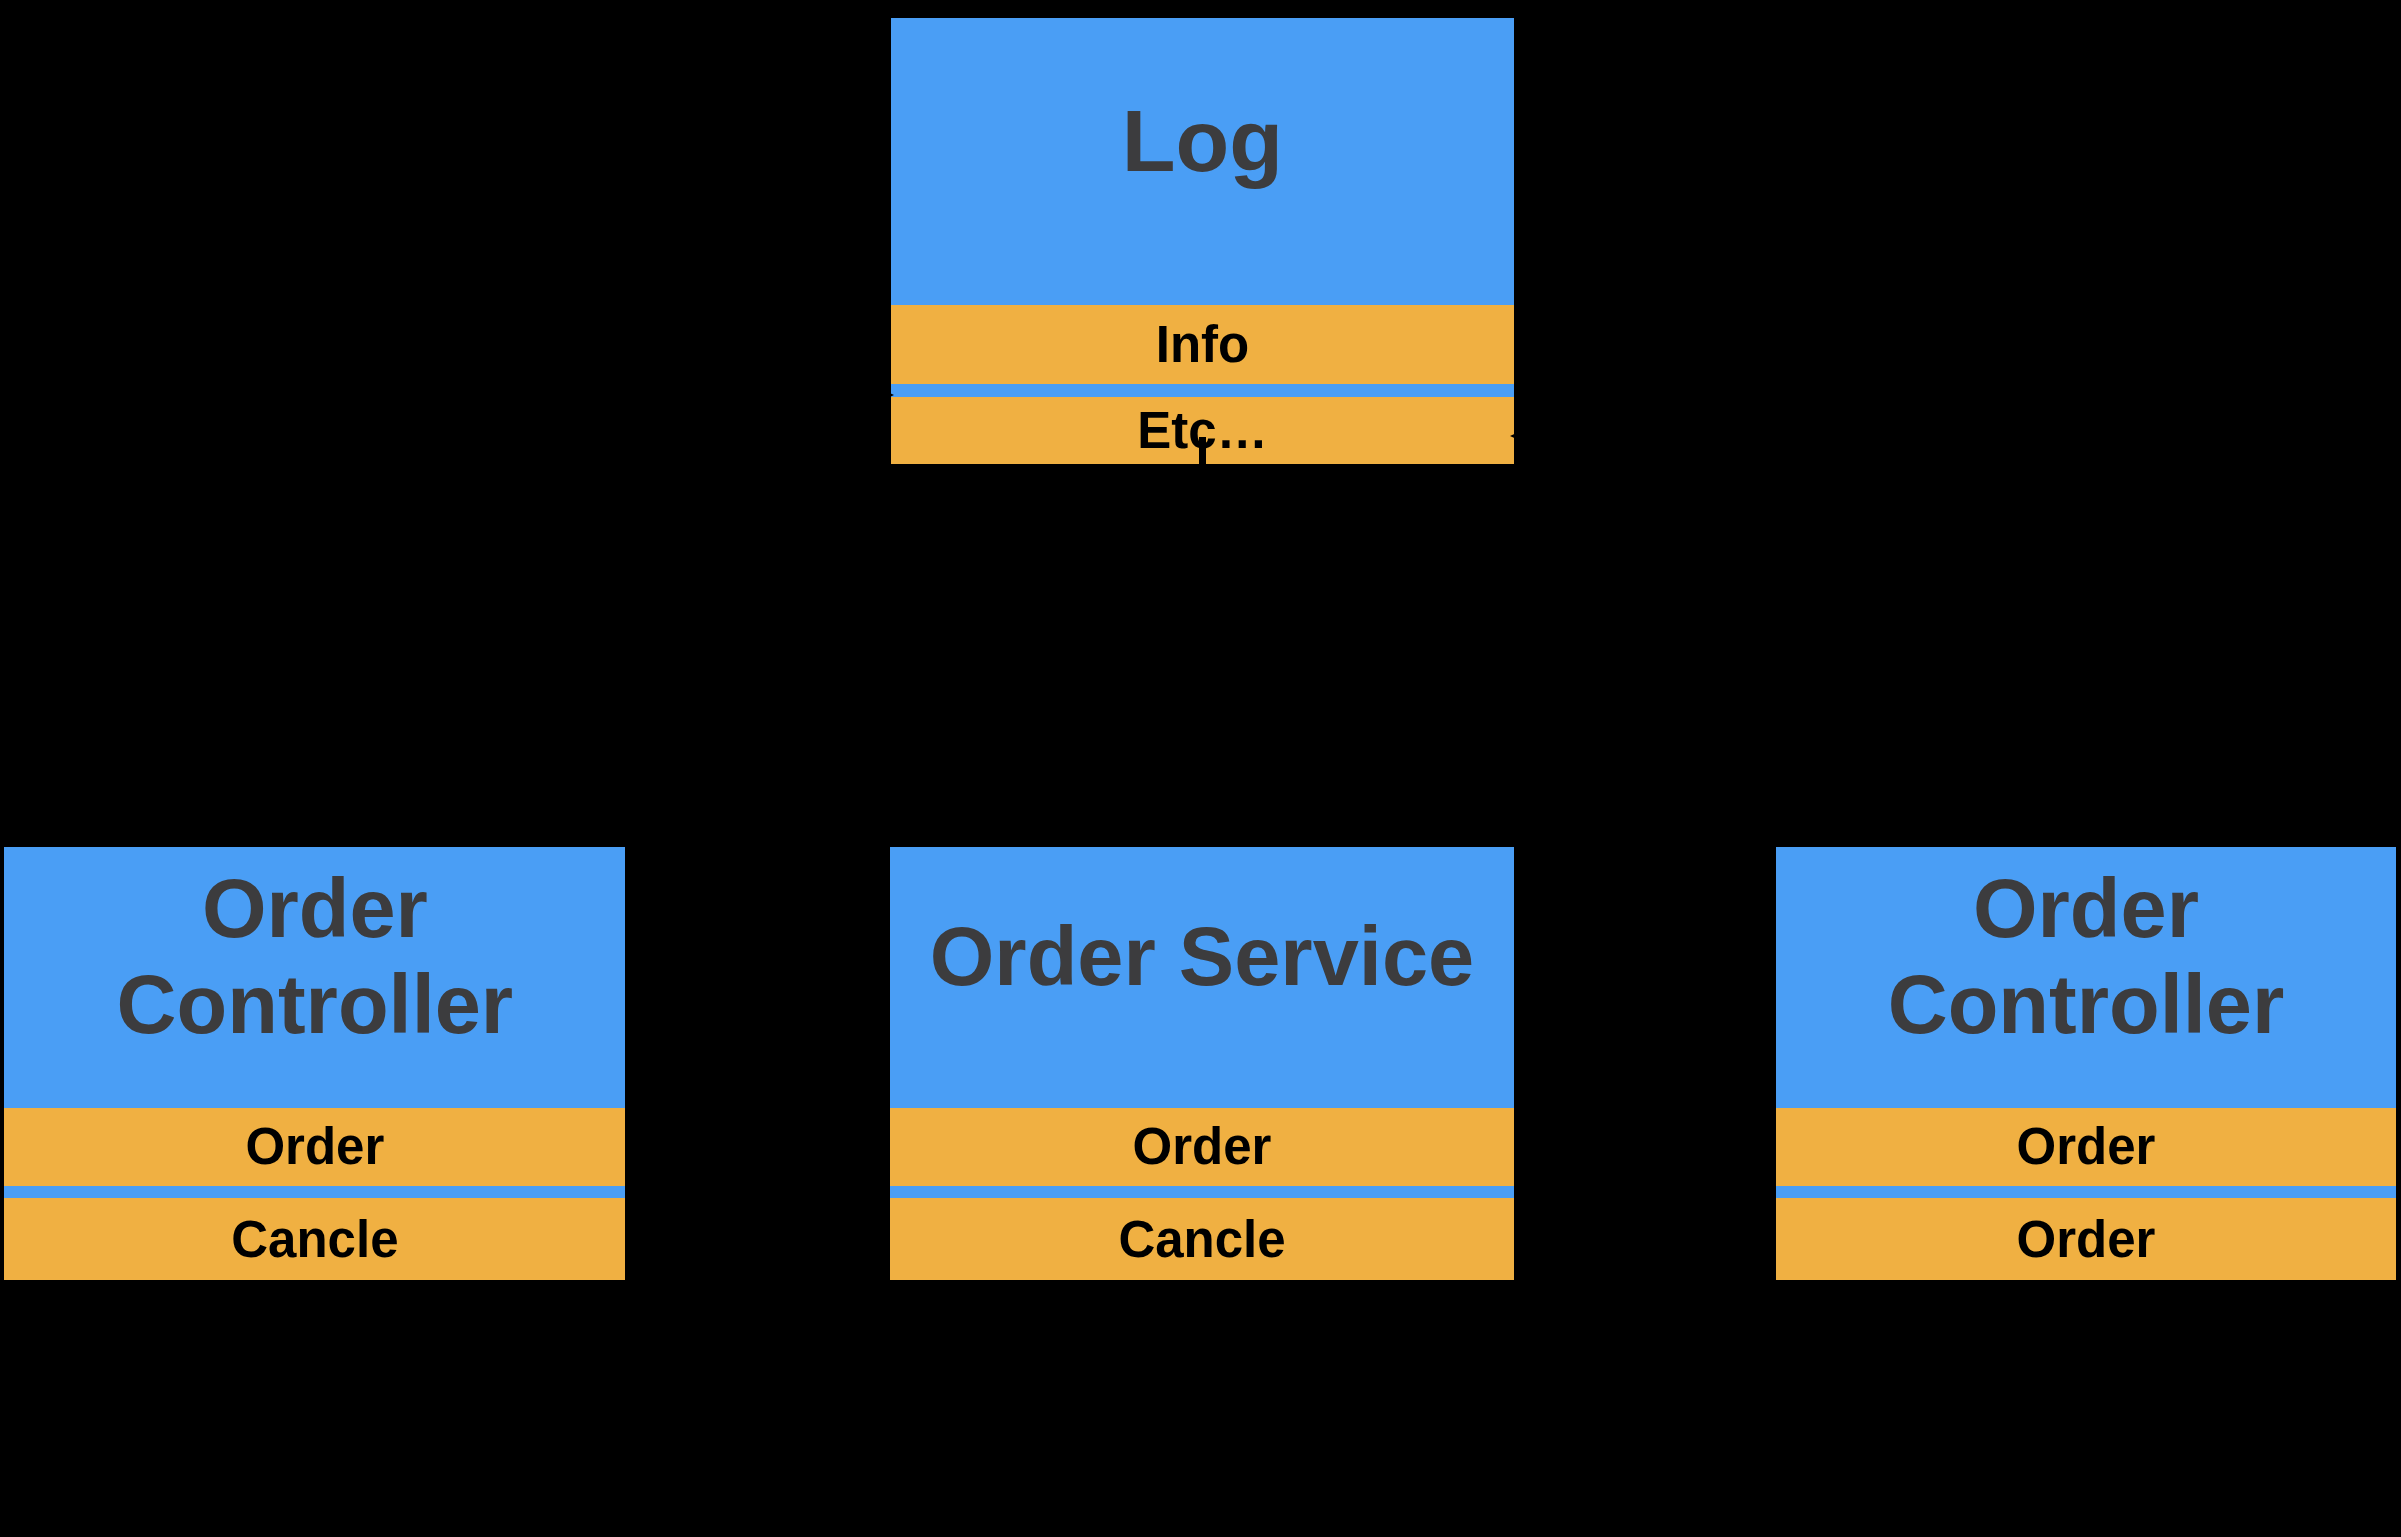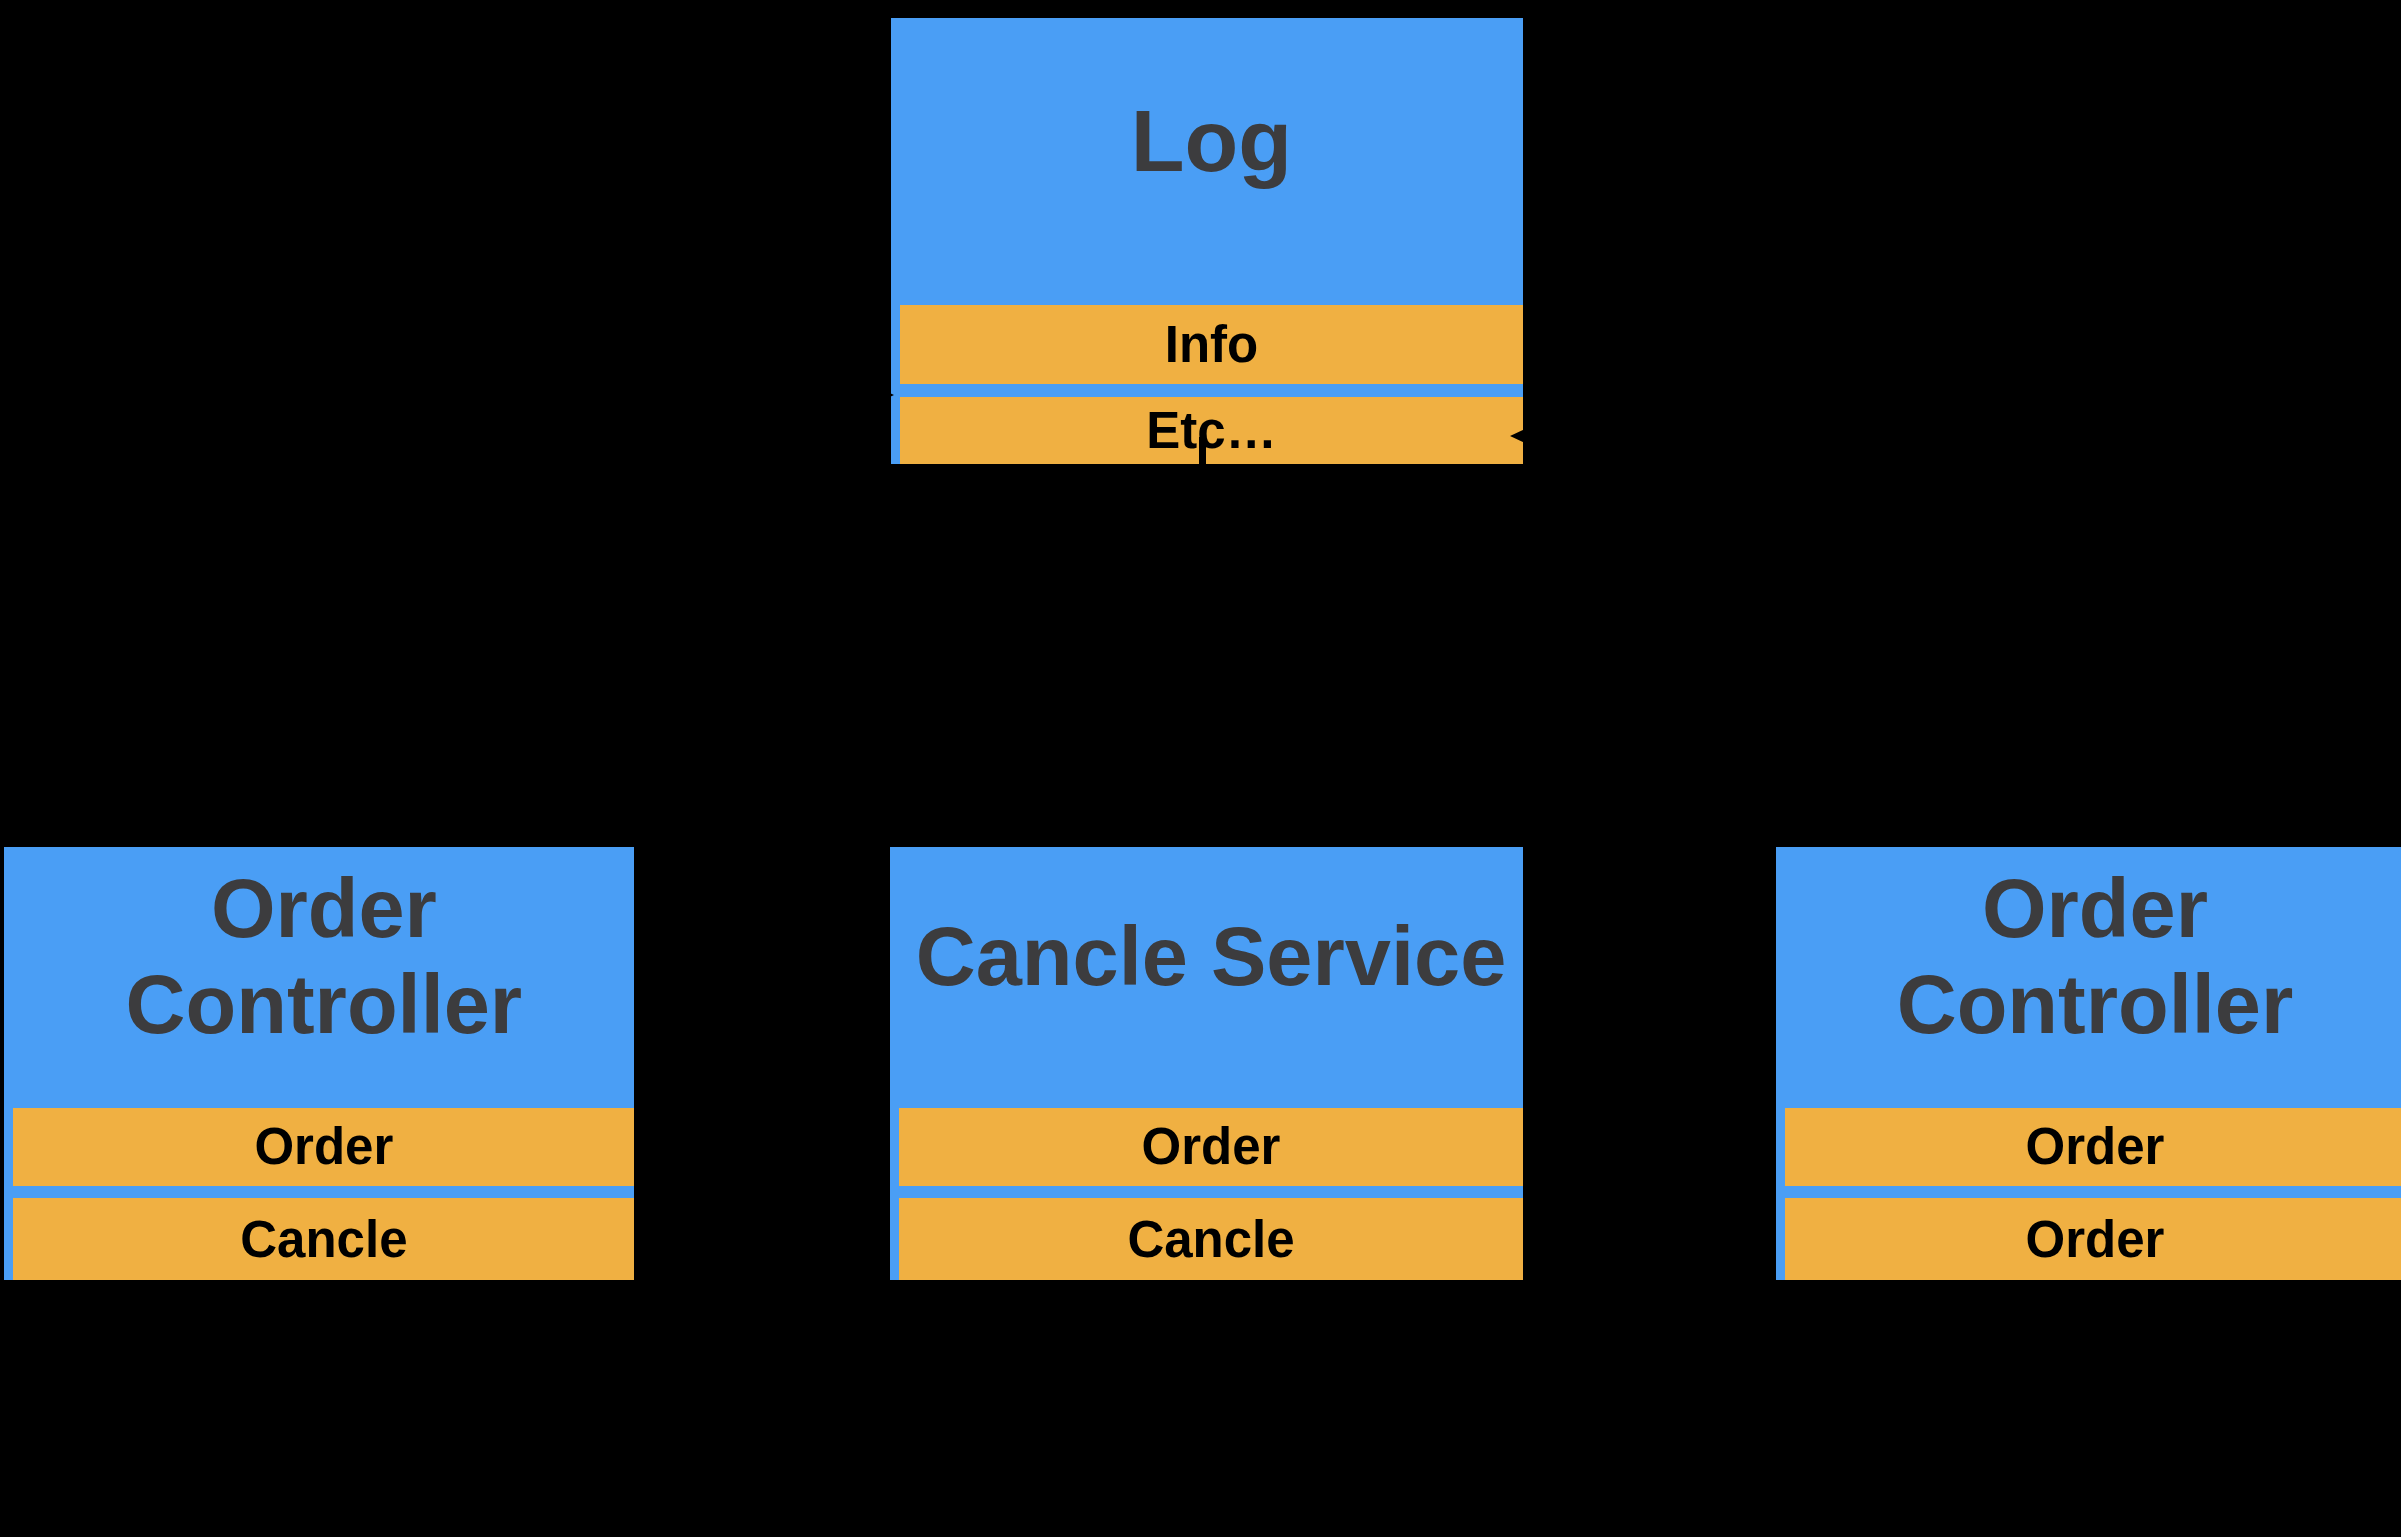--- a/index.html
+++ b/index.html
@@ -13,21 +13,20 @@
     height: 1537px;
     background: var(--bg, #000000);
     font-family: "Liberation Sans", sans-serif;
     overflow: hidden;
   }
   .box {
     position: absolute;
     background: var(--header-fill, #4A9EF5);
     display: flex;
     flex-direction: column;
-    padding-left: 9px;
   }
   #box-log        { left: 891px; top: 17.6px;  width: 623px; height: 446px; }
   #box-controller { left: 4.4px;    top: 847px; width: 621px; height: 433px; }
   #box-service    { left: 890px; top: 847px; width: 624px; height: 433px; }
   #box-repository { left: 1776px; top: 847px; width: 620px; height: 433px; }
 
   .hdr {
     display: flex;
     align-items: center;
     justify-content: center;
@@ -108,21 +107,21 @@
     <div class="row r1">
       <span>Order</span>
     </div>
     <div class="row r2">
       <span>Cancle</span>
     </div>
   </div>
 
   <div class="box" id="box-service">
     <div class="hdr">
-      <span class="ttl">Cancle Service</span>
+      <span class="ttl">Order Service</span>
     </div>
     <div class="row r1">
       <span>Order</span>
     </div>
     <div class="row r2">
       <span>Cancle</span>
     </div>
   </div>
 
   <div class="box" id="box-repository">

